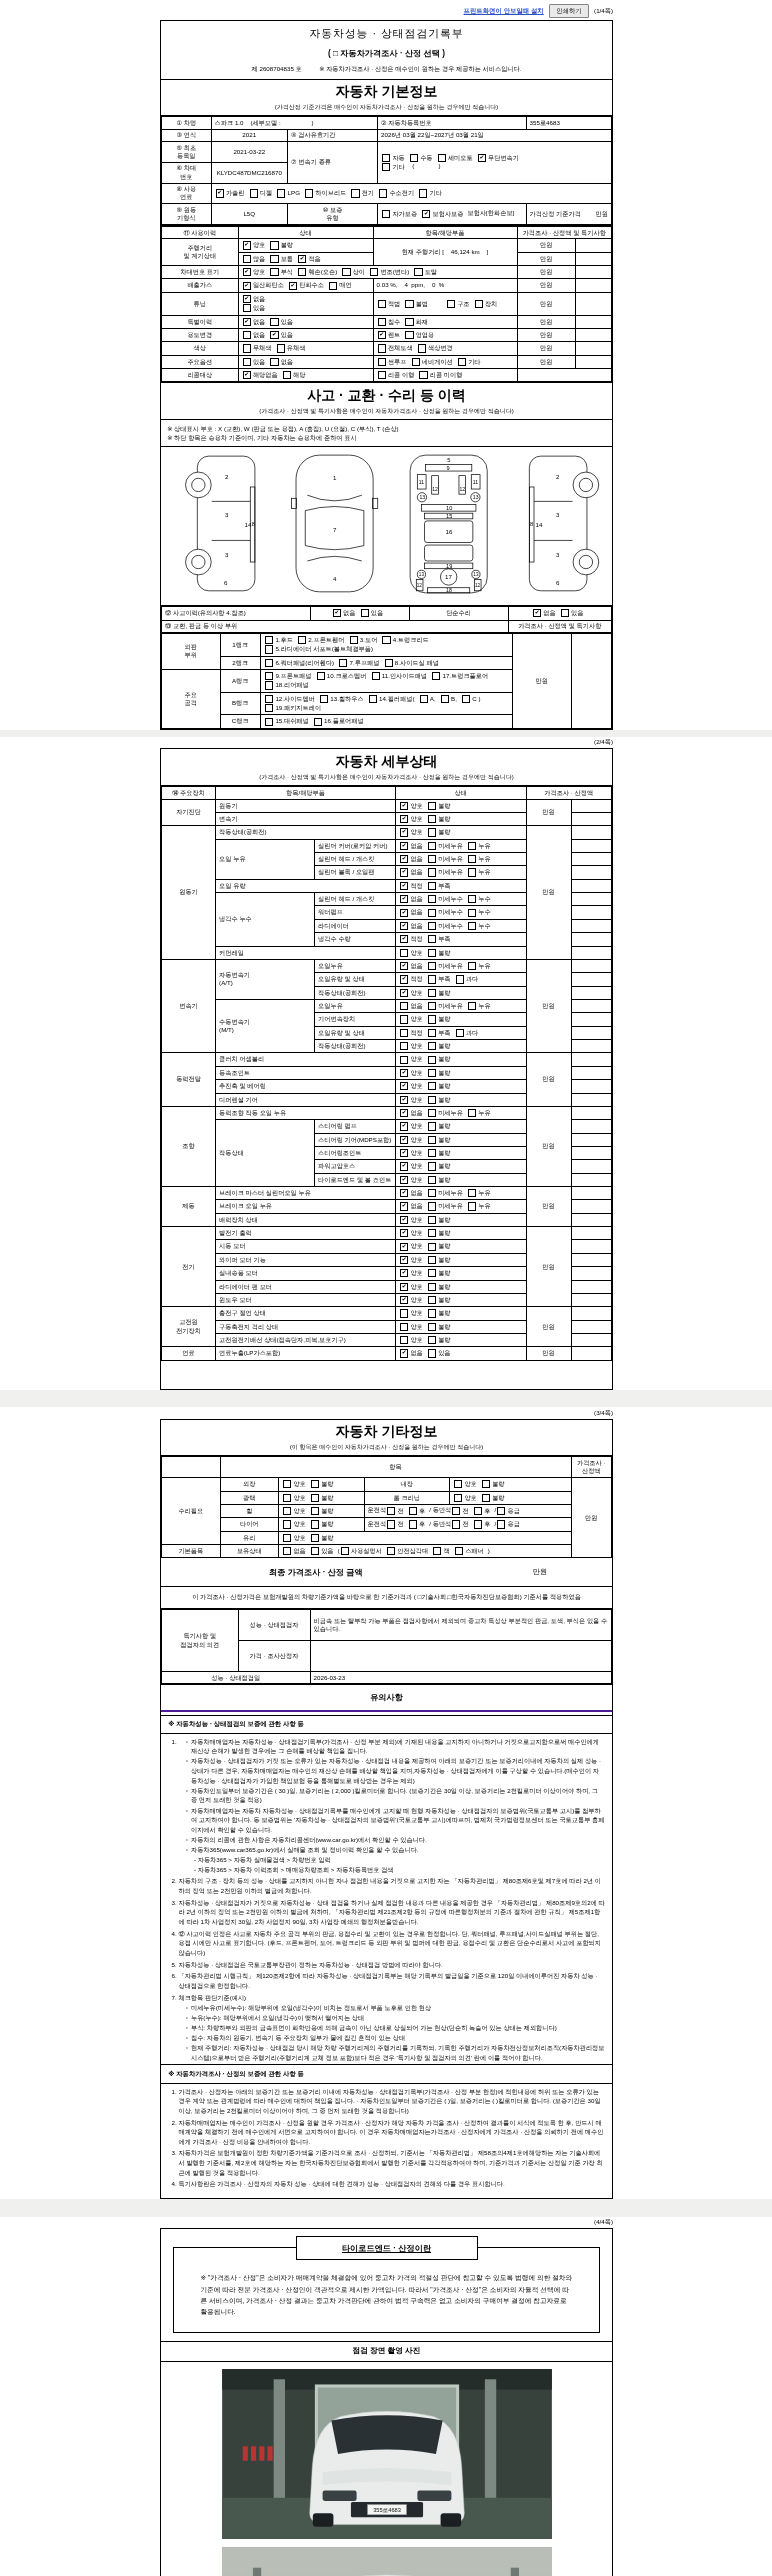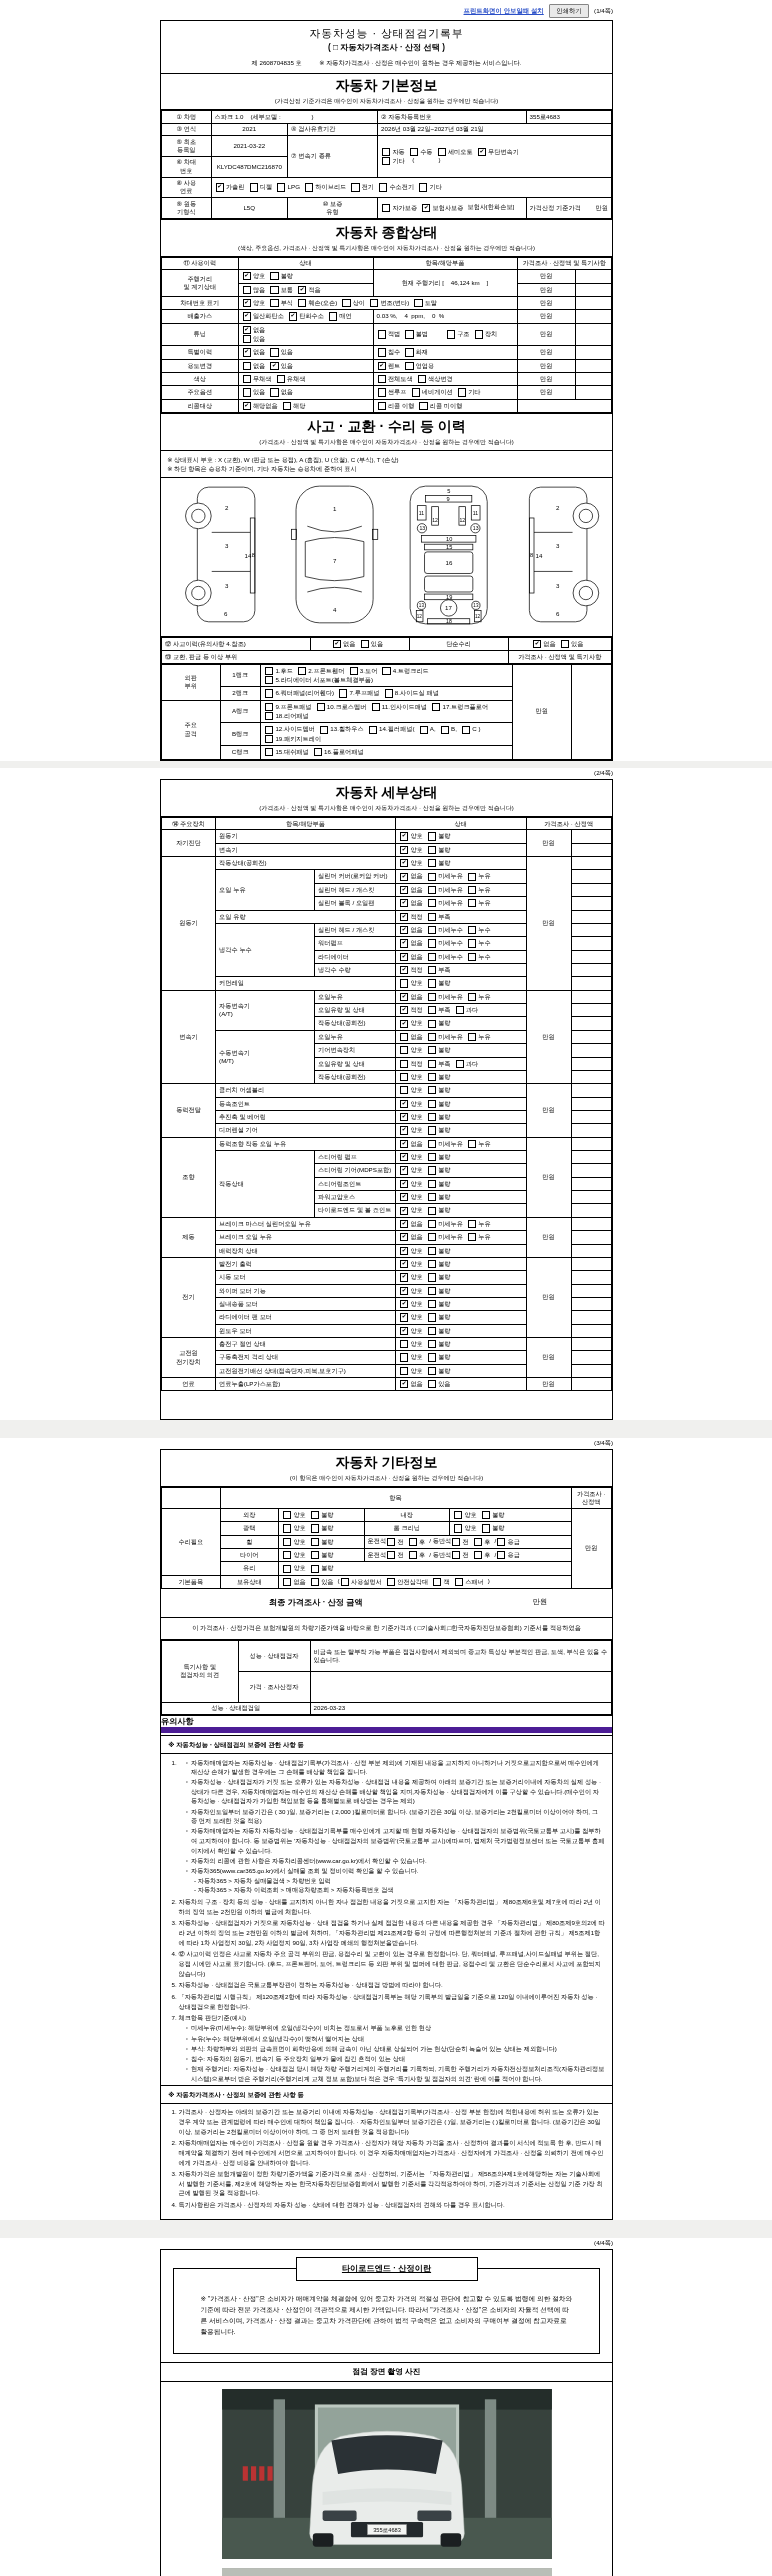--- a/index.html
+++ b/index.html
@@ -7,21 +7,21 @@
   .toolbar{width:453px;margin:4.1px auto 2.1px;display:flex;justify-content:flex-end;align-items:center;gap:5.2px;font-size:6.4px}
   .toolbar a{color:#2b50c8;font-weight:bold;text-decoration:underline;cursor:pointer}
   .printbtn{font-size:6.4px;padding:1.5px 6.2px;background:#e9e9e9;border:0.5px solid #858585;border-radius:1px;cursor:pointer;font-family:inherit}
   .pgind{font-size:6.2px}
   .pglabel{width:453px;margin:0 auto;text-align:right;font-size:6.2px;padding:1.5px 1px 1px}
   .gap{background:#f0f0ee;height:17.5px}
   .gap.small{height:7.2px}
   .page{width:453px;margin:0 auto;background:#fff;border:1px solid #000;box-sizing:border-box}
   .titleblock{text-align:center;padding:6.2px 0 4.1px}
   .title{font-size:10.8px;font-weight:normal;letter-spacing:1px}
-  .subtitle{font-size:8.2px;font-weight:bold;margin-top:1px}
+  .subtitle{font-size:8.2px;font-weight:bold;margin-top:7px}
   .docno{font-size:6.2px;margin:5.2px 0 1px;display:flex;justify-content:center;gap:17.5px}
   .sec{border-top:1px solid #000}
   .shead{text-align:center;padding:3.6px 0 3.1px;border-bottom:0.5px solid #000}
   .shead .h{font-size:14px;font-weight:bold}
   .shead .sub{font-size:6px;margin-top:2.1px}
   table{width:100%;border-collapse:collapse;table-layout:fixed}
   td{border:0.5px solid #000;font-size:6.2px;padding:1.5px 3.1px;vertical-align:middle;white-space:pre-wrap;word-break:keep-all;line-height:1.35}
   td.g{text-align:center;white-space:pre-line}
   td.won{text-align:center}
   td.ctr{text-align:center}
@@ -37,21 +37,21 @@
   .finalrow .lab{font-size:8.2px;font-weight:bold;margin-left:108px}
   .finalrow .won{font-size:7.2px;margin-left:170px}
   .applyline{font-size:6.2px;text-align:center;padding:6.2px 9.3px;border-bottom:0.5px solid #000}
   .notes{font-size:6.2px;line-height:1.55;padding:2.1px 7.2px 7.2px}
   .notes .nhead{font-weight:bold;font-size:6.4px;border-top:1px solid #000;border-bottom:1px solid #000;margin:0 -7.2px;padding:3.6px 7.2px}
   .notes ol{margin:3.1px 0 0 2.1px;padding-left:8.2px}
   .notes li{margin-bottom:2.1px}
   .notes .bul{margin:0.5px 0 0.5px 7.2px;display:flex;gap:3.1px}
   .notes .bul .dot{flex:0 0 auto}
   .notes .sub2{margin-left:15.5px}
-  .nsec-title{text-align:left;font-size:8.2px;font-weight:bold;padding:0 0;border-bottom:6px solid #4c1d95}
+  .nsec-title{text-align:center;font-size:8.2px;font-weight:bold;padding:7px 0;border-bottom:2px solid #4c1d95}
   .box4-title{width:180px;margin:7.2px auto 0;border:1px solid #000;text-align:center;font-size:8.2px;font-weight:bold;padding:5.2px 0;background:#fff;position:relative;z-index:2;text-decoration:underline}
   .box4{border:1px solid #000;margin:-12.4px 12.4px 8.2px;padding:24px 26px 15.5px;font-size:6.7px;line-height:1.65}
   .photo-head{border-top:1px solid #000;border-bottom:0.5px solid #000;text-align:center;font-size:7.7px;font-weight:bold;padding:4.1px 0}
   .photos{padding:7.2px 0 9.3px;text-align:center}
   .photos svg{display:block;margin:0 auto 8.2px}
   svg text{font-family:"Liberation Sans","DejaVu Sans",sans-serif}
 </style>
 </head>
 <body>
 
@@ -122,24 +122,20 @@
         <td class="g" style="width:8%">⑩ 보증
 유형</td>
         <td colspan="2"><span class="cbw"><span class="cb"></span><span class="cbl">자가보증</span></span><span class="cbw"><span class="cb on"></span><span class="cbl">보험사보증</span></span><span class="tkn">보험사[한화손보]</span></td>
         <td><span style="float:left">가격산정 기준가격</span><span style="float:right">만원</span></td>
       </tr>
     </tbody>
       </table>
   </div>
 
   <div class="sec">
-    <div class="shead">
-      <div class="h">자동차 종합상태</div>
-      <div class="sub">(색상, 주요옵션, 가격조사 · 산정액 및 특기사항은 매수인이 자동차가격조사 · 산정을 원하는 경우에만 적습니다)</div>
-    </div>
     <table>
       <colgroup>
           <col style="width:17%">
           <col style="width:30%">
           <col style="width:32%">
           <col style="width:13%">
           <col style="width:8%">
         </colgroup>
       <tbody>
           <tr>

